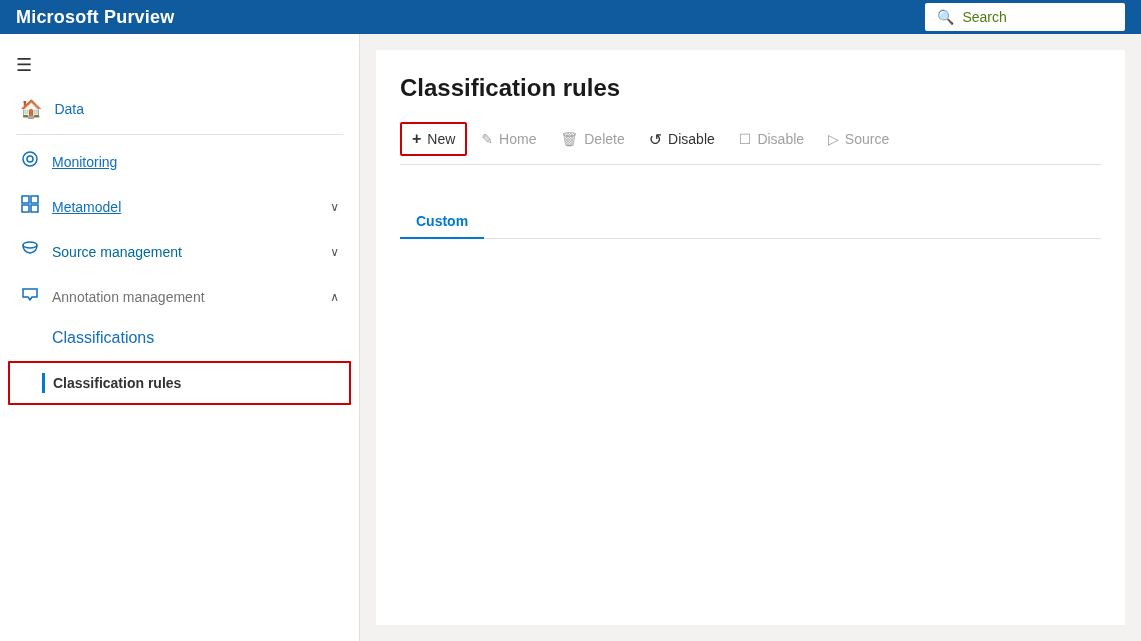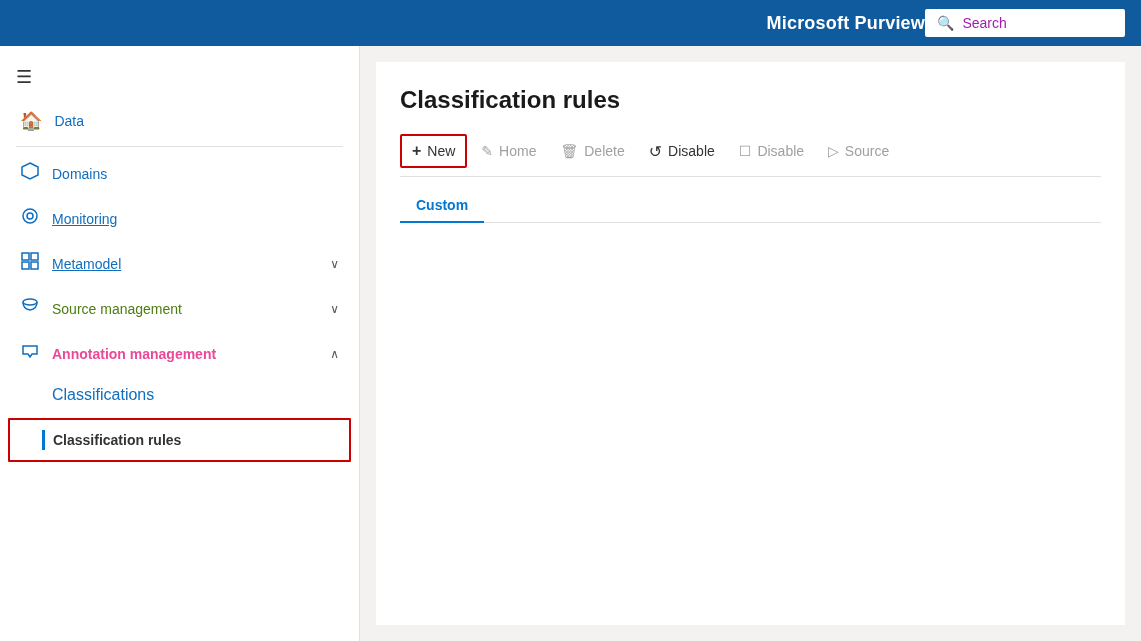--- a/index.html
+++ b/index.html
@@ -1,45 +1,45 @@
 <!DOCTYPE html>
 <html><head>
   <meta charset="utf-8">
   <style>
     * { box-sizing: border-box; margin: 0; padding: 0; }
     body { font-family: 'Segoe UI', sans-serif; font-size: 14px; background: #f3f2f1; display: flex; flex-direction: column; height: 641px; width: 1141px; overflow: hidden; }
 
     
     .header {
       background: #0f5b9e;
-      height: 46px;
-      display: flex;
-      align-items: center;
-      justify-content: flex-end;
+      height: 34px;
+      display: flex;
+      align-items: center;
+      justify-content: space-between;
       padding: 0 16px;
       flex-shrink: 0;
     }
     .header-title {
       color: white;
       font-size: 18px;
       font-weight: 600;
       letter-spacing: 0.2px;
     }
     .search-box {
       display: flex;
       align-items: center;
       background: white;
       border-radius: 2px;
       padding: 6px 12px;
       width: 200px;
       gap: 8px;
       cursor: text;
     }
     .search-box-icon { color: #555; font-size: 14px; }
-    .search-box-text { color: #a21caf; font-size: 14px; }
+    .search-box-text { color: #4d7c0f; font-size: 14px; }
 
     
     .main-layout {
       display: flex;
       flex: 1;
       overflow: hidden;
     }
 
     
     .sidebar {
@@ -152,20 +152,21 @@
       margin-top: 12px;
       border-bottom: 1px solid #e0e0e0;
     }
     .tab {
       padding: 8px 16px;
       cursor: pointer;
       color: #555;
       font-size: 14px;
       border-bottom: 2px solid transparent;
       margin-bottom: -1px;
+      margin-top: 28px;
     }
     .tab.active {
       color: #0078d4;
       border-bottom: 2px solid #0078d4;
       font-weight: 600;
     }
   </style>
 </head>
 <body>
 
@@ -185,28 +186,20 @@
     </div>
 
     <div class="sidebar-item">
       <span class="icon">🏠</span>
       <span>Data</span>
     </div>
 
     <div class="sidebar-divider"></div>
 
 
-    <div class="sidebar-item">
-      <span class="icon">
-        <svg width="20" height="20" viewBox="0 0 20 20" fill="none">
-          <polygon points="10,2 18,6 18,14 10,18 2,14 2,6" stroke="#106ebe" stroke-width="1.5" fill="none"></polygon>
-        </svg>
-      </span>
-      <span style="color:#106ebe;">Domains</span>
-    </div>
 
 
     <div class="sidebar-item">
       <span class="icon">
         <svg width="20" height="20" viewBox="0 0 20 20" fill="none">
           <circle cx="10" cy="10" r="7" stroke="#106ebe" stroke-width="1.5" fill="none"></circle>
           <circle cx="10" cy="10" r="3" stroke="#106ebe" stroke-width="1.5" fill="none"></circle>
         </svg>
       </span>
       <span style="color:#106ebe;text-decoration:underline;">Monitoring</span>
@@ -225,31 +218,31 @@
       <span class="chevron">∨</span>
     </div>
 
     <div class="sidebar-item">
       <span class="icon">
         <svg width="20" height="20" viewBox="0 0 20 20" fill="none">
           <ellipse cx="10" cy="6" rx="7" ry="3" stroke="#106ebe" stroke-width="1.5" fill="none"></ellipse>
           <path d="M3 6 Q3 13 10 14 Q17 13 17 6" stroke="#106ebe" stroke-width="1.5" fill="none"></path>
         </svg>
       </span>
-      <span style="color:#4d7c0f;">Source management</span>
+      <span style="color:#0369a1;">Source management</span>
       <span class="chevron">∨</span>
     </div>
 
     <div class="sidebar-item">
       <span class="icon">
         <svg width="20" height="20" viewBox="0 0 20 20" fill="none">
           <path d="M3 5 L17 5 L17 13 L12 13 L10 16 L8 13 L3 13 Z" stroke="#106ebe" stroke-width="1.5" fill="none"></path>
         </svg>
       </span>
-      <span style="color:#ec4899;font-weight:700;">Annotation management</span>
+      <span style="color:#737373;font-weight:400;">Annotation management</span>
       <span class="chevron">∧</span>
     </div>
 
     <div class="sidebar-sub-item">
       <span style="color:#106ebe;">Classifications</span>
     </div>
 
     <div style="padding: 4px 8px;">
       <div style="display:flex;align-items:center;padding:10px 10px 10px 32px;cursor:pointer;color:#333;font-weight:600;font-size:14px;border:2px solid #cc0000;border-radius:1px;">
         <span style="display:inline-block;width:3px;height:20px;background:#0078d4;margin-right:8px;flex-shrink:0;"></span>

